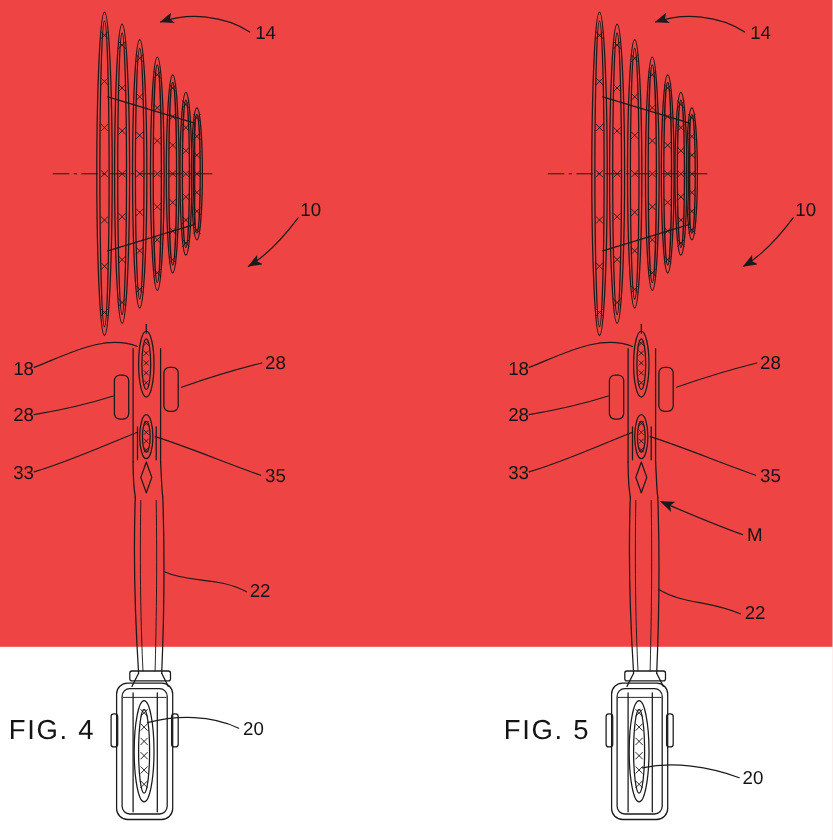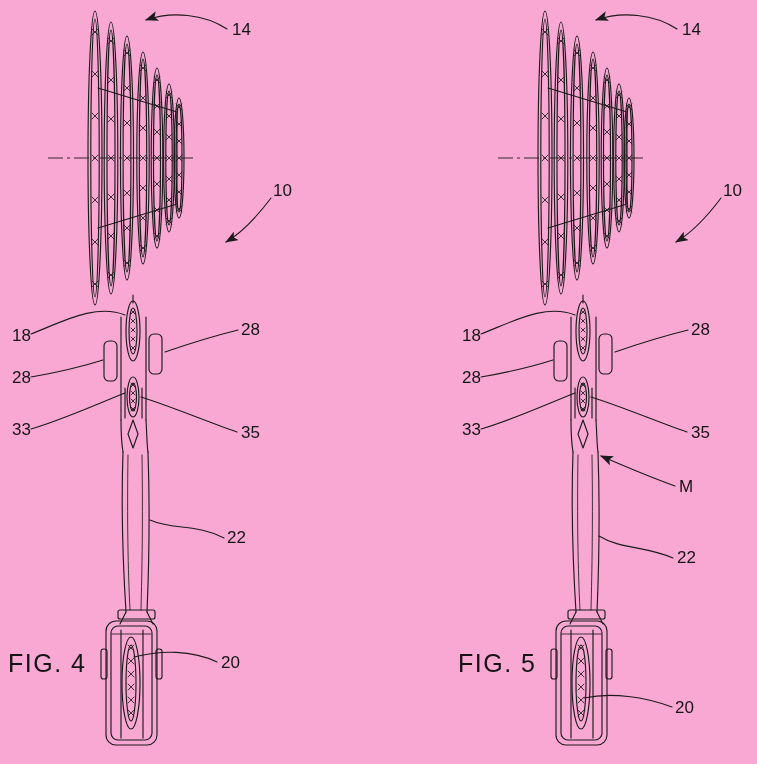--- a/index.html
+++ b/index.html
@@ -1,20 +1,20 @@
 <!DOCTYPE html>
 <html><head>
 <meta charset="utf-8">
 <style>
   html,body{
     margin:0;padding:0;background:#ffffff;
     width:757px;height:764px;overflow:hidden;
     font-family:"Liberation Sans",sans-serif;
   }
-  .sheet{position:relative;width:757px;height:764px;background:#f9a8d4}
+  .sheet{position:relative;width:757px;height:588px;background:#ef4444}
   svg{display:block}
   .ln{fill:none;stroke:#1b1b1b;stroke-width:1.15;stroke-linejoin:round;stroke-linecap:round}
   .xm{fill:none;stroke:#1b1b1b;stroke-width:.85;stroke-linecap:round}
   .dashdot{fill:none;stroke:#1b1b1b;stroke-width:.9;stroke-dasharray:15 4 3 4}
   .lead{fill:none;stroke:#1b1b1b;stroke-width:1.1;stroke-linecap:round}
   .reflabel{font-family:"Liberation Sans",sans-serif;font-size:17px;fill:#141414}
   .figcaption{font-family:"Liberation Sans",sans-serif;font-size:25px;fill:#141414;letter-spacing:1.5px}
 </style>
 </head>
 <body>

